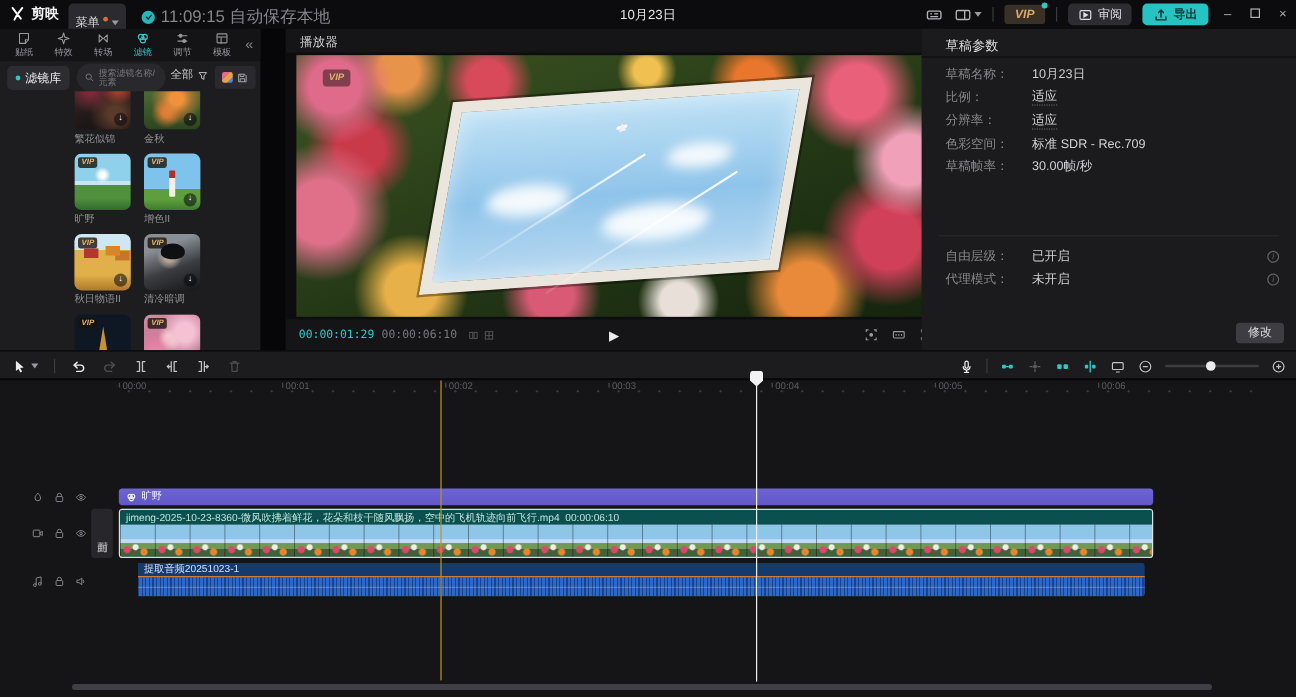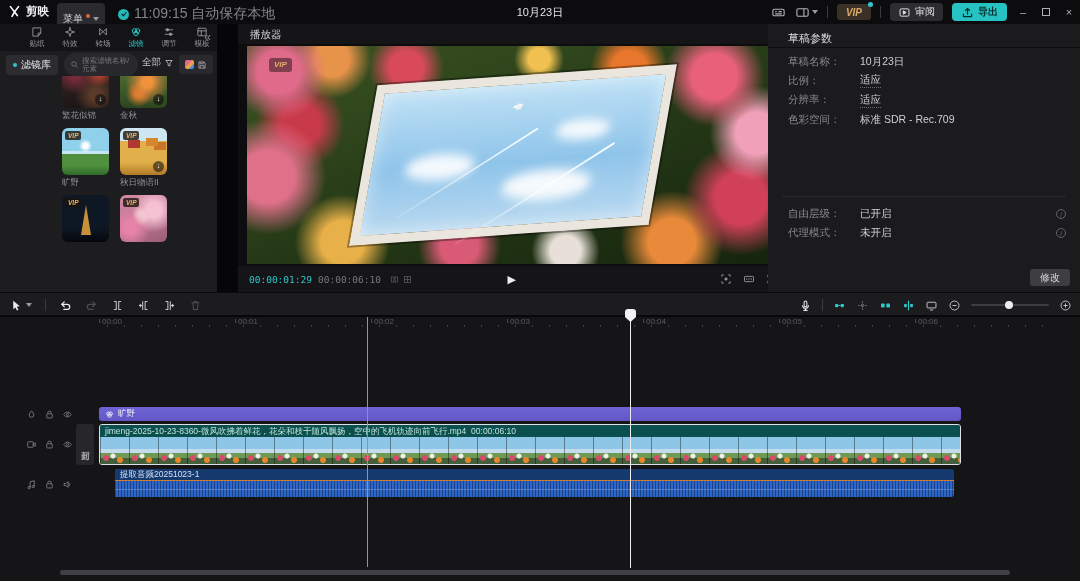--- a/index.html
+++ b/index.html
@@ -28,21 +28,21 @@
   #export-btn { height:18px; background:#27c3c3; border-radius:4px; padding:0 9px; display:flex; align-items:center; gap:4px; color:#06302e; font-size:10px; font-weight:bold; }
   .winbtn { color:#b0b0b6; font-size:11px; width:14px; text-align:center; }
   .maxbox { width:8px; height:8px; border:1px solid #b0b0b6; }
 
   
   #panel-left { position:absolute; left:0; top:24px; width:217px; height:268px; background:#1d1d20; overflow:hidden; }
   #panel-center { position:absolute; left:218px; top:24px; width:549px; height:268px; background:#151518;margin-left:20px; }
   #panel-right { position:absolute; left:768px; top:24px; width:312px; height:268px; background:#1b1b1e; }
 
   
-  #panel-tabs { position:absolute; left:0; top:0; right:0; height:27px; background:#141417; display:flex; align-items:center; padding-left:5px; gap:3px;justify-content:flex-end; }
+  #panel-tabs { position:absolute; left:0; top:0; right:0; height:27px; background:#141417; display:flex; align-items:center; padding-left:5px; gap:3px; }
   .tab { width:30px; display:flex; flex-direction:column; align-items:center; gap:0px; color:#97979c; cursor:default; }
   .tab .tico svg { width:12px; height:12px; }
   .tab .tlabel { font-size:8px; transform:scale(.95); }
   .tab.active { color:#2dc8c9; }
   #collapse-left { position:absolute; right:6px; top:6px; color:#86868c; font-size:12px; }
 
   #library-pill { position:absolute; left:6px; top:31px; height:20px; background:#2d2d31; border-radius:4px; display:flex; align-items:center; gap:4px; padding:0 7px; color:#ececf0; font-size:10px; }
   .dot-cyan { width:4px; height:4px; border-radius:50%; background:#2dc8c9; }
   #search-box { position:absolute; left:64px; top:29px; width:74px; height:23px; background:#29292d; border-radius:12px; display:flex; align-items:center; gap:3px; padding:0 6px; color:#76767c; }
   #search-box svg { width:9px; height:9px; flex:none; }
@@ -331,25 +331,39 @@
           </div>
           <div class="fname">金秋</div>
         </div>
         <div class="fcard">
           <div class="thumb art-meadow">
             <span class="vipb">VIP</span>
           </div>
           <div class="fname">旷野</div>
         </div>
         <div class="fcard">
+          <div class="thumb art-lighthouse">
+            <span class="vipb">VIP</span>
+            <span class="dl">↓</span>
+          </div>
+          <div class="fname">增色II</div>
+        </div>
+        <div class="fcard">
           <div class="thumb art-autumn-field">
             <span class="vipb">VIP</span>
             <span class="dl">↓</span>
           </div>
           <div class="fname">秋日物语II</div>
+        </div>
+        <div class="fcard">
+          <div class="thumb art-portrait-dark">
+            <span class="vipb">VIP</span>
+            <span class="dl">↓</span>
+          </div>
+          <div class="fname">清冷暗调</div>
         </div>
         <div class="fcard">
           <div class="thumb art-tower-night">
             <span class="vipb">VIP</span>
           </div>
           <div class="fname"></div>
         </div>
         <div class="fcard">
           <div class="thumb art-pink-floral">
             <span class="vipb">VIP</span>
@@ -420,20 +434,24 @@
         <span class="plabel">比例：</span>
         <span class="pvalue plink">适应</span>
       </div>
       <div class="prow">
         <span class="plabel">分辨率：</span>
         <span class="pvalue plink">适应</span>
       </div>
       <div class="prow">
         <span class="plabel">色彩空间：</span>
         <span class="pvalue">标准 SDR - Rec.709</span>
+      </div>
+      <div class="prow">
+        <span class="plabel">草稿帧率：</span>
+        <span class="pvalue">30.00帧/秒</span>
       </div>
     </div>
   <div id="params-div2"></div>
   <div id="info-rows">
       <div class="irow">
         <span class="plabel">自由层级：</span>
         <span class="pvalue">已开启</span>
         <span class="circle-i">i</span>
       </div>
       <div class="irow">

